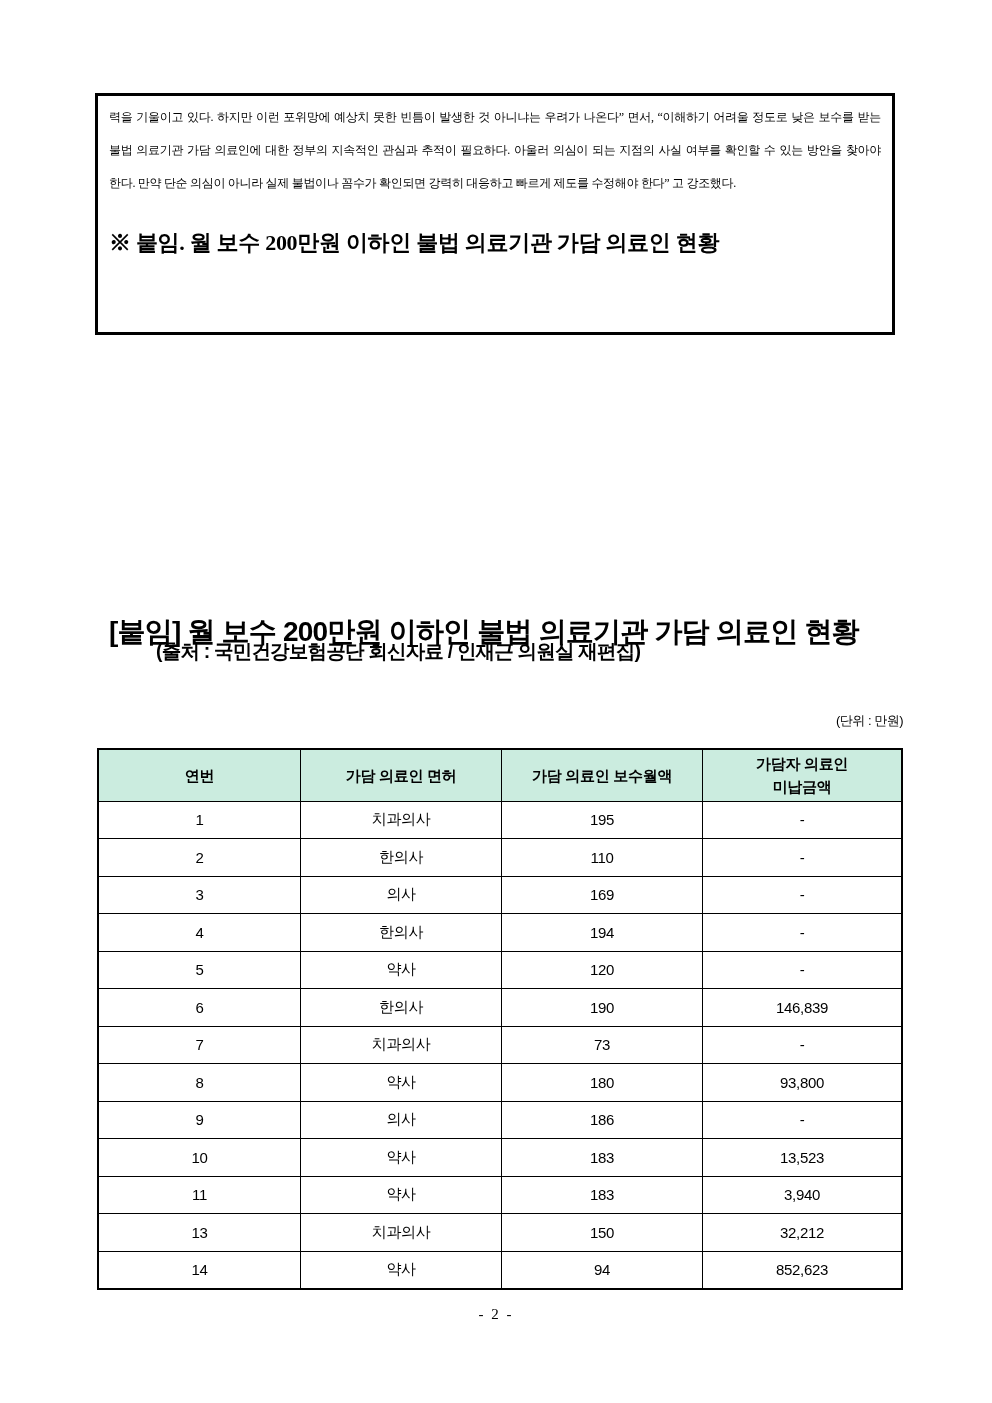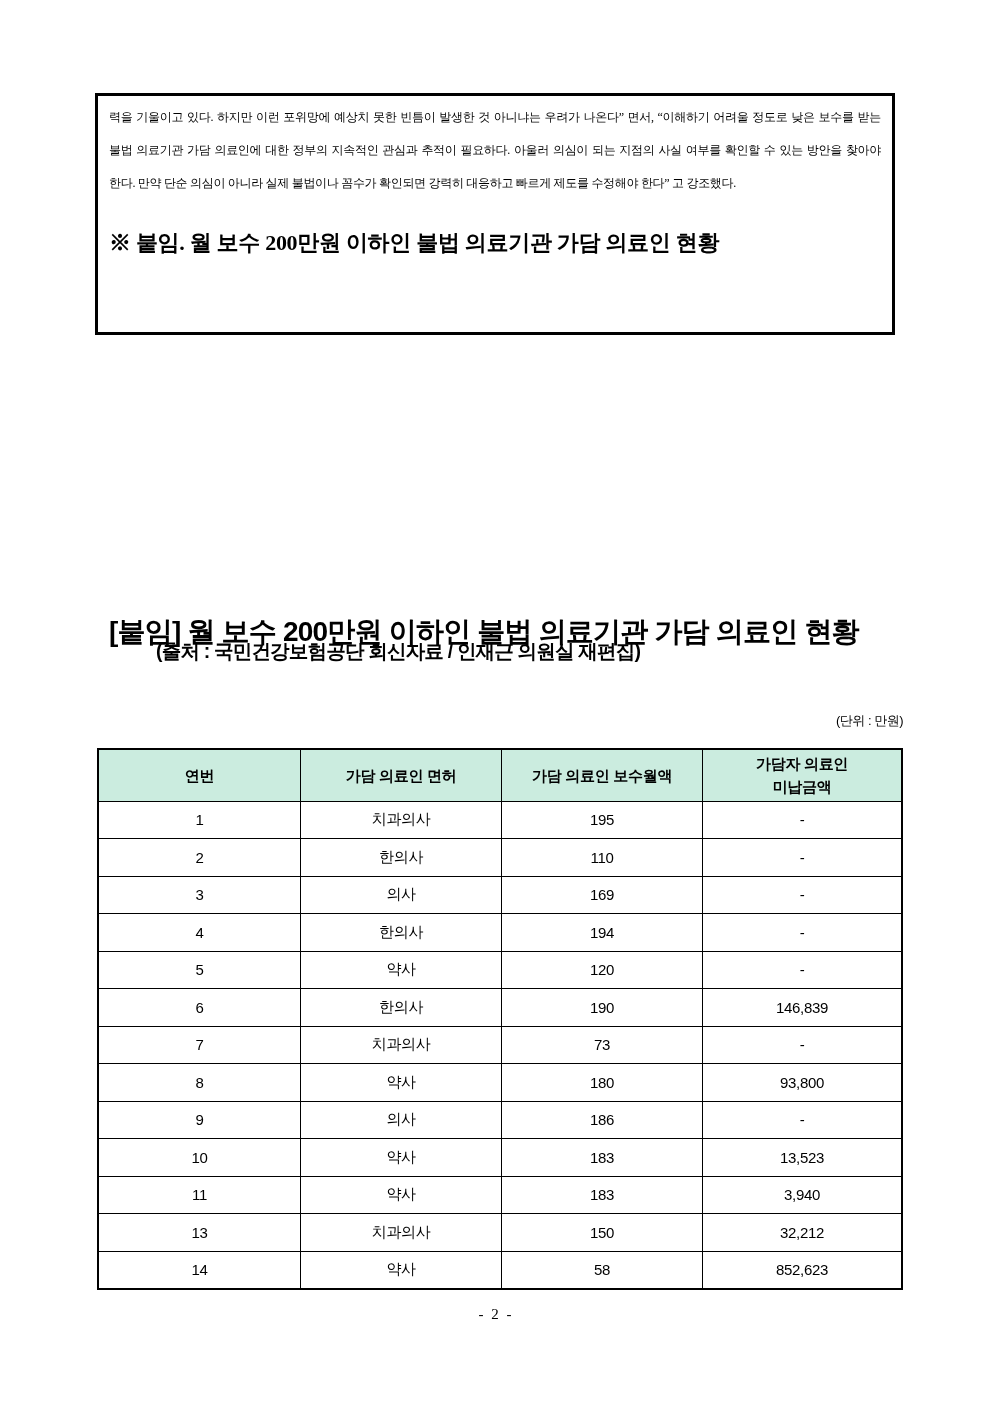--- a/index.html
+++ b/index.html
@@ -201,21 +201,21 @@
         </tr>
         <tr>
           <td>13</td>
           <td>치과의사</td>
           <td>150</td>
           <td>32,212</td>
         </tr>
         <tr>
           <td>14</td>
           <td>약사</td>
-          <td>58</td>
+          <td>94</td>
           <td>852,623</td>
         </tr>
       </tbody>
   </table>
 
   <div class="page-number">- 2 -</div>
 
 </div>
 
 </body></html>

